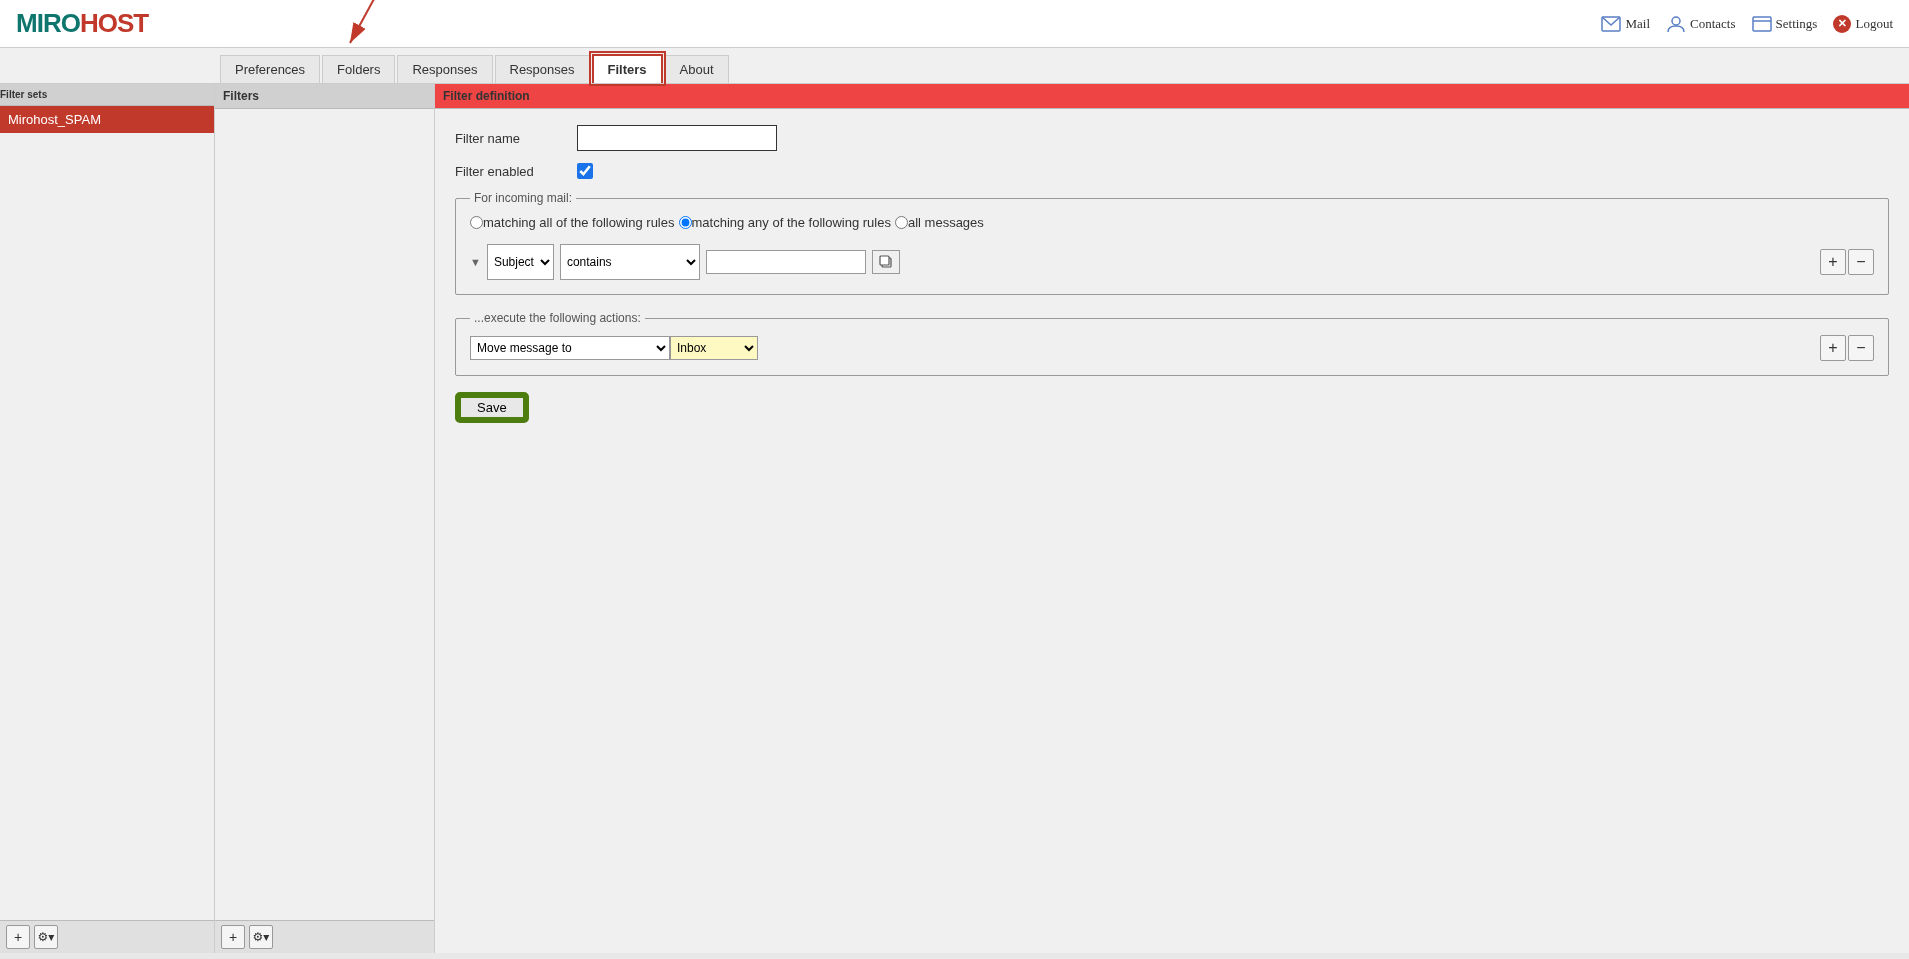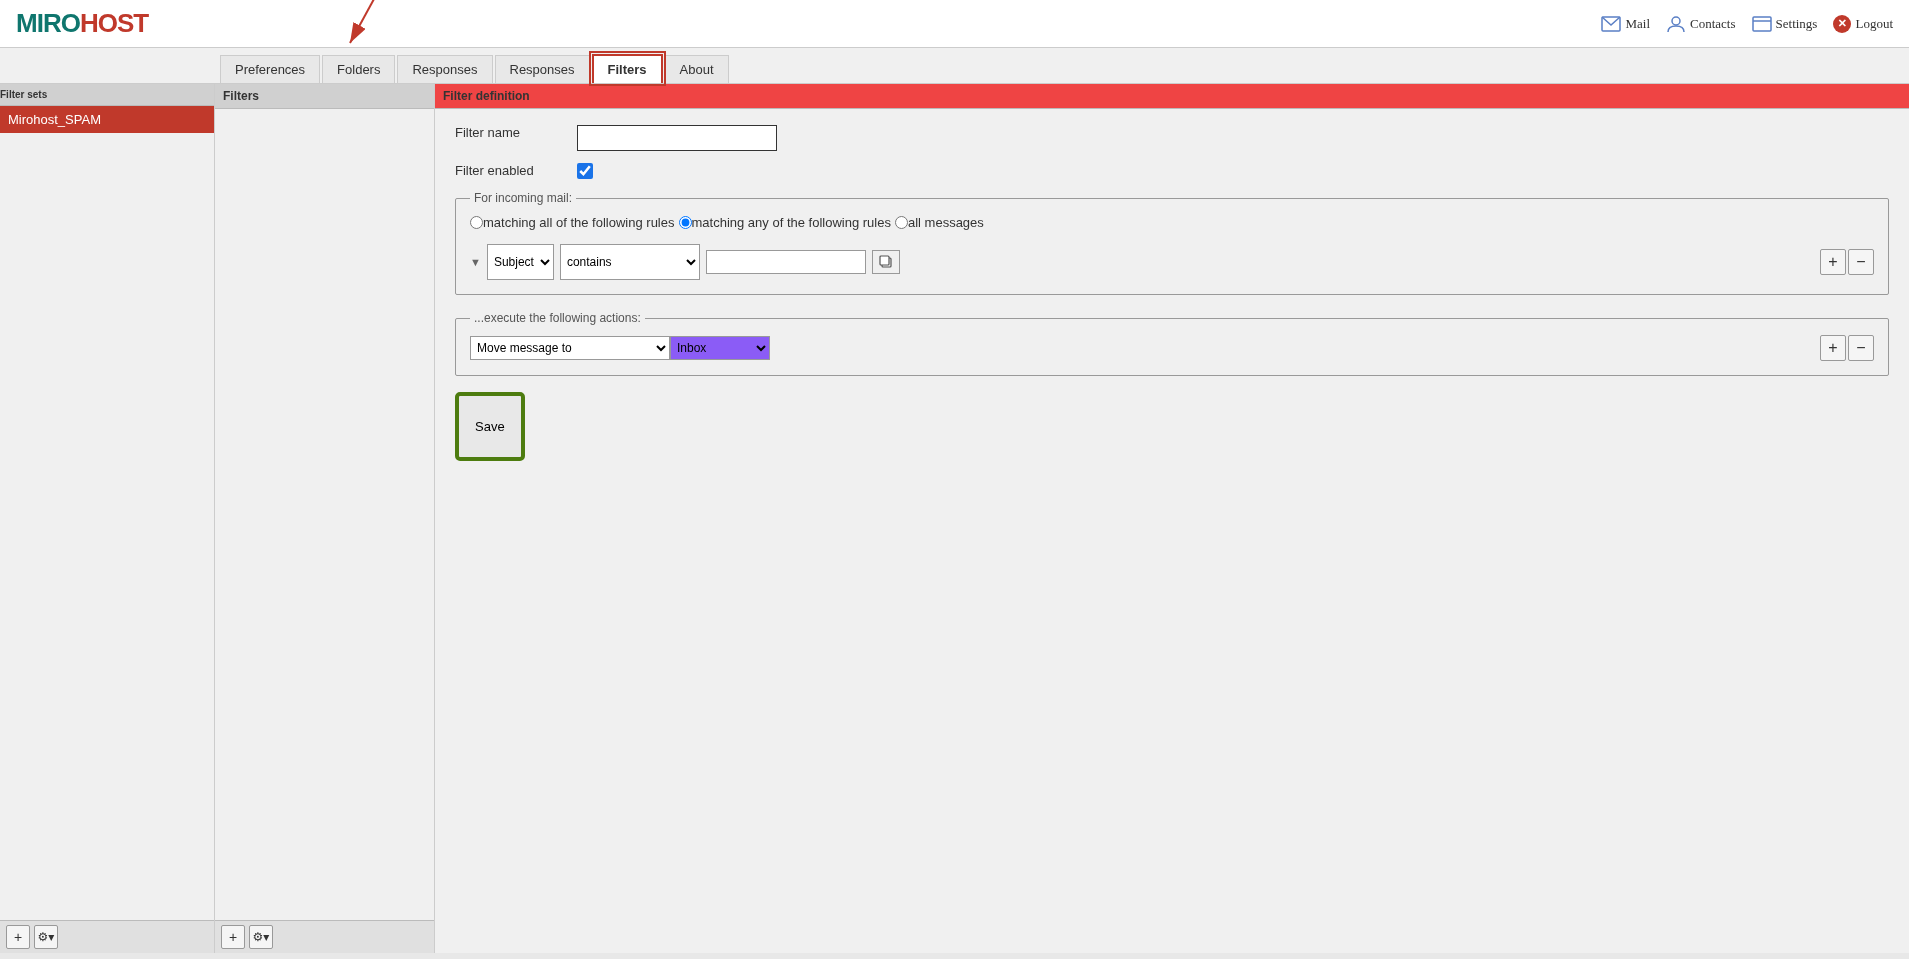--- a/index.html
+++ b/index.html
@@ -187,20 +187,21 @@
       border-bottom: 1px solid #bbb;
     }
     #filter-definition-body {
       padding: 16px 20px;
       flex: 1;
     }
 
     
     .form-row {
       display: flex;
+      align-items: center;
       margin-bottom: 12px;
       gap: 12px;
     }
     .form-label {
       width: 110px;
       font-size: 13px;
       color: #333;
     }
     .filter-name-input {
       width: 200px;
@@ -313,30 +314,30 @@
       height: 24px;
       border: 1px solid #999;
       background: white;
       font-size: 12px;
       padding: 0 2px;
       width: 200px;
     }
     .inbox-select {
       height: 24px;
       border: 1px solid #999;
-      background: #8b5cf6;
+      background: #fef9c3;
       font-size: 12px;
       padding: 0 2px;
-      width: 100px;
+      width: 88px;
     }
 
     
     .save-button {
-      padding: 23px 16px;
-      border: 4px solid #4d7c0f;
+      padding: 2px 16px;
+      border: 6px solid #4d7c0f;
       background: #e8e8e8;
       cursor: pointer;
       font-size: 13px;
       border-radius: 5px;
     }
 
     
     .tab-highlight {
       outline: 2px solid #c0392b;
       outline-offset: 1px;

